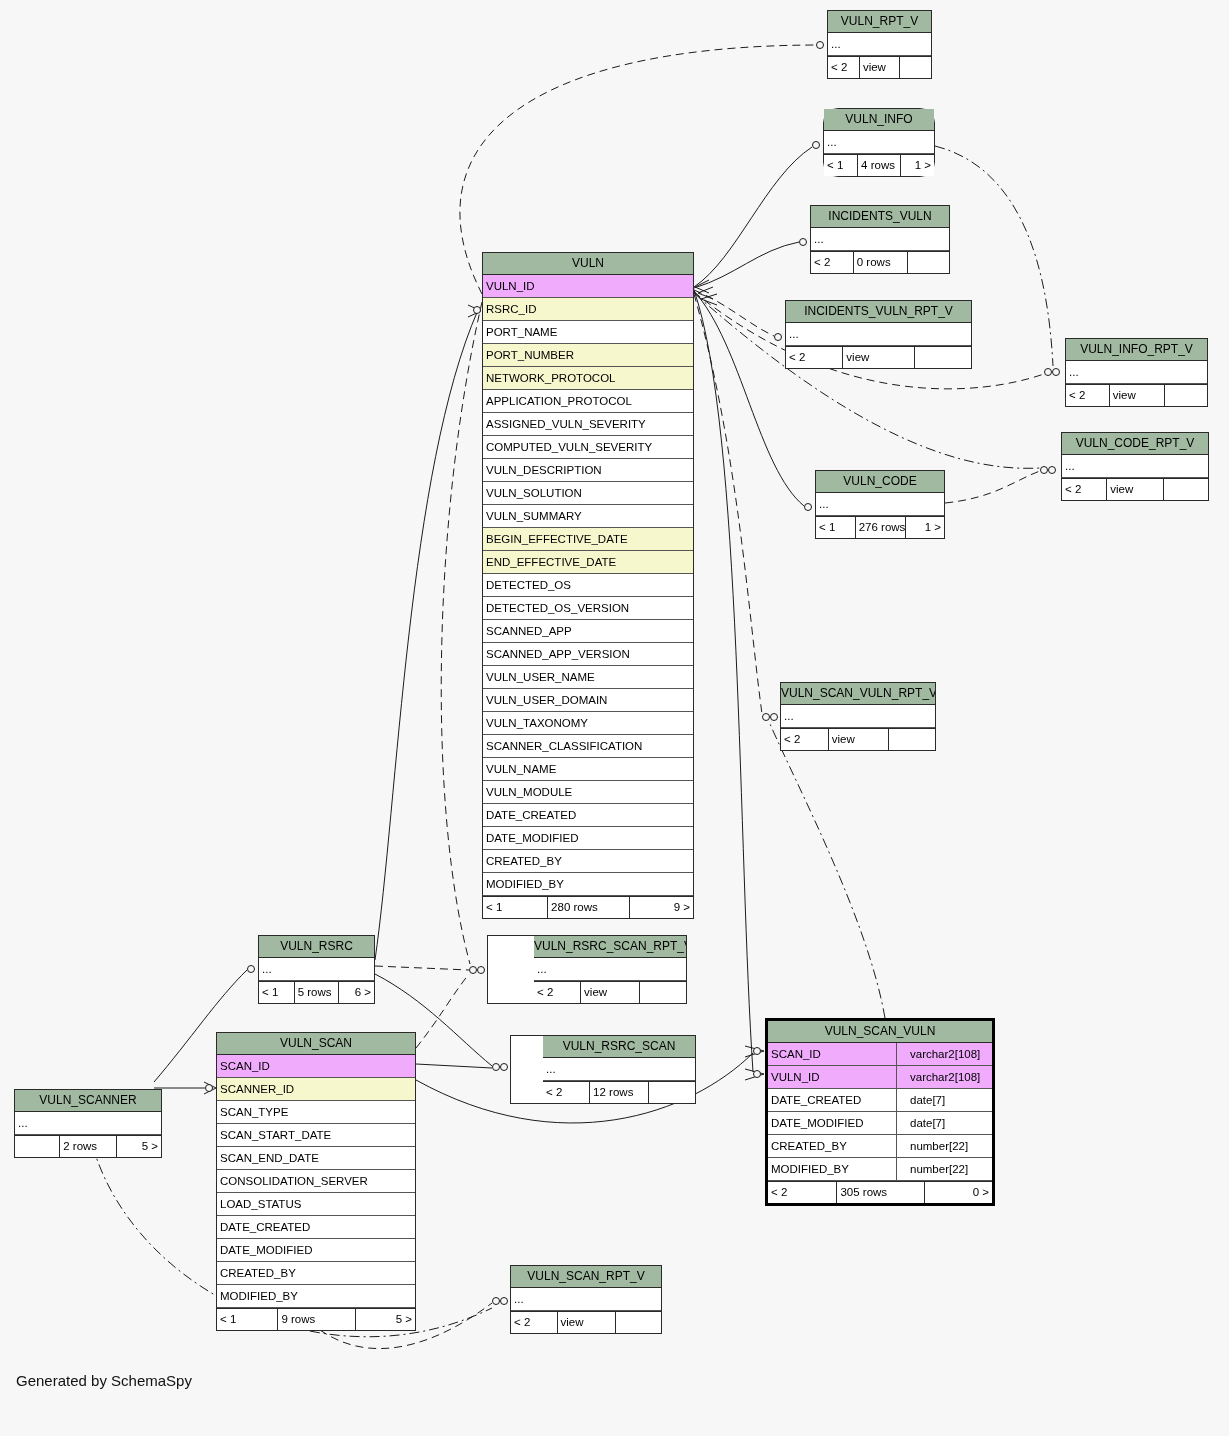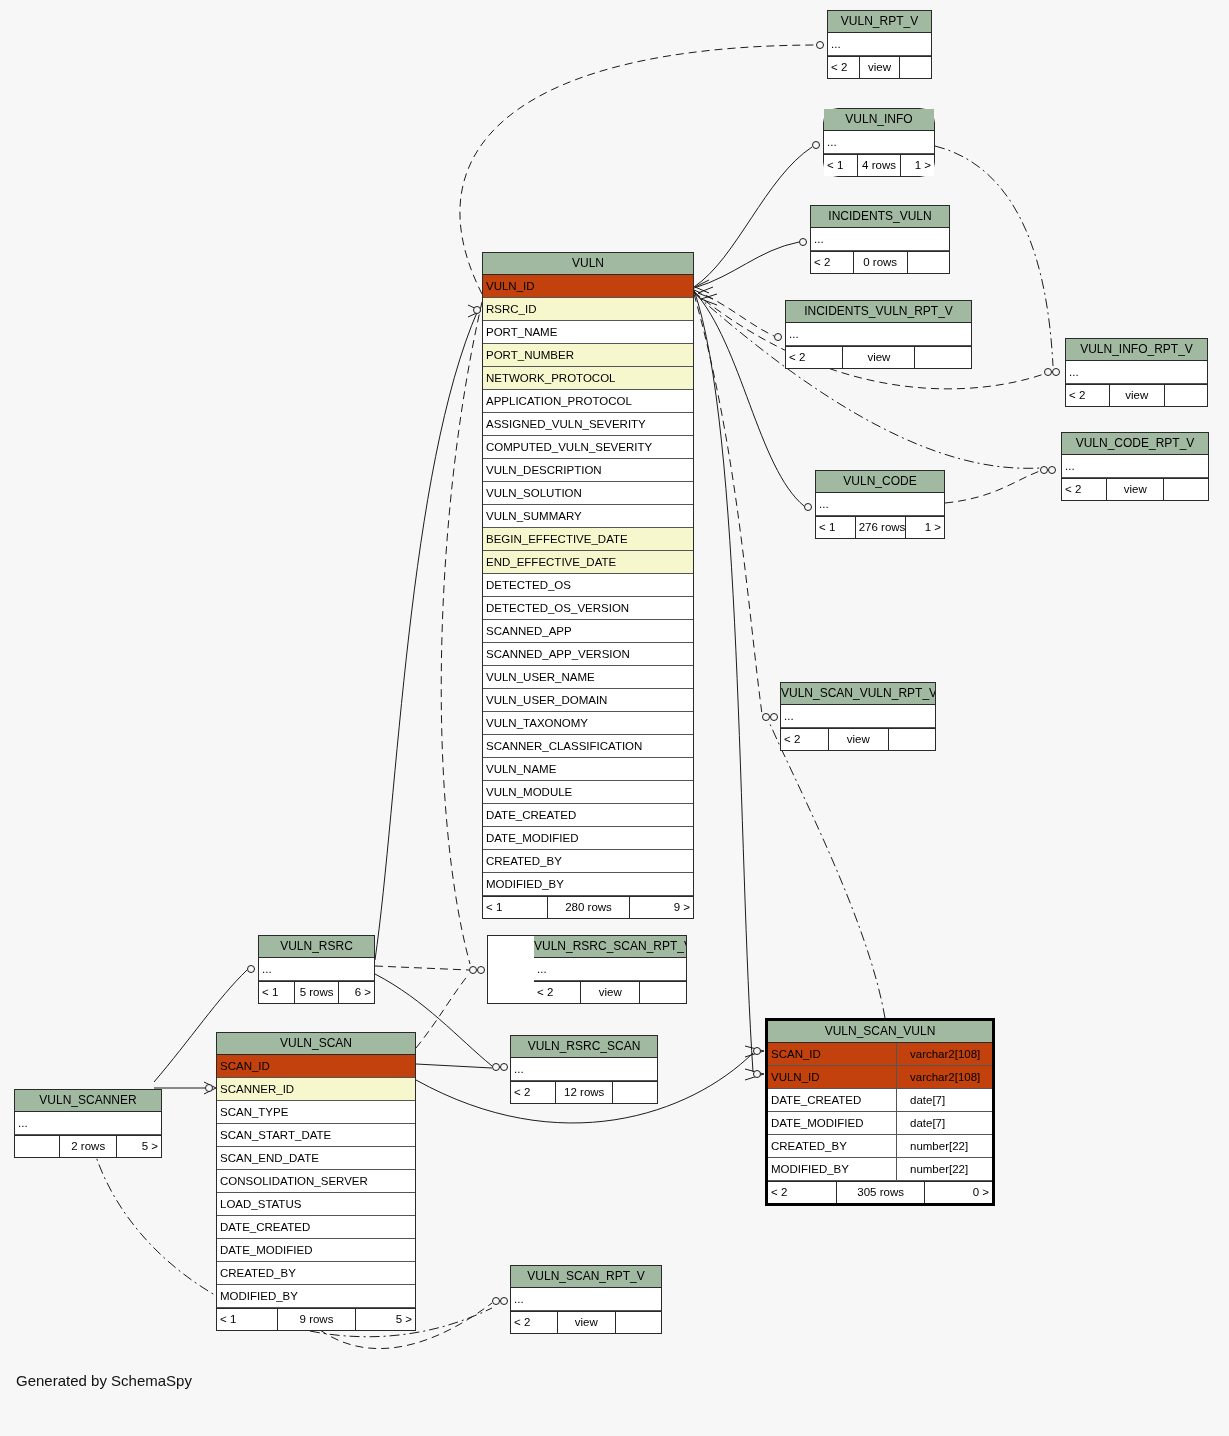--- a/index.html
+++ b/index.html
@@ -21,28 +21,28 @@
     height: 22px; line-height: 21px; text-align: center;
     border-bottom: 1px solid #2a2a2a; font-size: 12px;
     background: #a0b9a0; overflow: hidden; white-space: nowrap;
   }
   .row {
     height: 23px; line-height: 22px; padding: 0 3px;
     border-bottom: 1px solid #555; display: flex; align-items: stretch;
     overflow: hidden; white-space: nowrap; background: #fff;
   }
   .row:last-of-type { border-bottom: none; }
-  .row.pk { background: #c2410c; }
+  .row.pk { background: #f0abfc; }
   .row.fk { background: #f7f7cd; }
   .row .cn { flex: 1; overflow: hidden; }
   .row .ct { flex: 0 0 96px; border-left: 1px solid #555; padding-left: 13px; margin-right: -3px; }
   .ftr { display: flex; height: 22px; line-height: 21px; border-top: 1px solid #2a2a2a; background: #fff; }
   .ftr span { overflow: hidden; white-space: nowrap; padding: 0 3px; }
   .fl { flex: 0 0 31%; border-right: 1px solid #2a2a2a; }
-  .fm { flex: 0 0 39%; border-right: 1px solid #2a2a2a; text-align: center; }
+  .fm { flex: 0 0 39%; border-right: 1px solid #2a2a2a; text-align: left; }
   .fr { flex: 1; text-align: right; }
   .gen { position: absolute; left: 16px; top: 1372px; font-size: 15px; color: #111; }
 </style>
 </head>
 <body>
 
 <div id="canvas">
   <svg id="edges" width="1229" height="1436" viewBox="0 0 1229 1436">
       <path d="M375,960 C398,800 408,470 478,310" fill="none" stroke="#1c1c1c" stroke-width="1"></path>
       <path d="M154,1088 L205,1088" fill="none" stroke="#1c1c1c" stroke-width="1"></path>
@@ -342,21 +342,21 @@
         <div class="hdr">VULN_SCANNER</div>
         <div class="row">
           <span class="cn">...</span>
         </div>
         <div class="ftr">
           <span class="fl"></span>
           <span class="fm">2 rows</span>
           <span class="fr">5 &gt;</span>
         </div>
       </div>
-      <div class="tbl" style="left: 510px; top: 1035px; width: 148px;">
+      <div class="tbl" style="left: 510px; top: 1035px; width: 186px; padding-left: 32px;">
         <div class="hdr">VULN_RSRC_SCAN</div>
         <div class="row">
           <span class="cn">...</span>
         </div>
         <div class="ftr">
           <span class="fl">&lt; 2</span>
           <span class="fm">12 rows</span>
           <span class="fr"></span>
         </div>
       </div>

